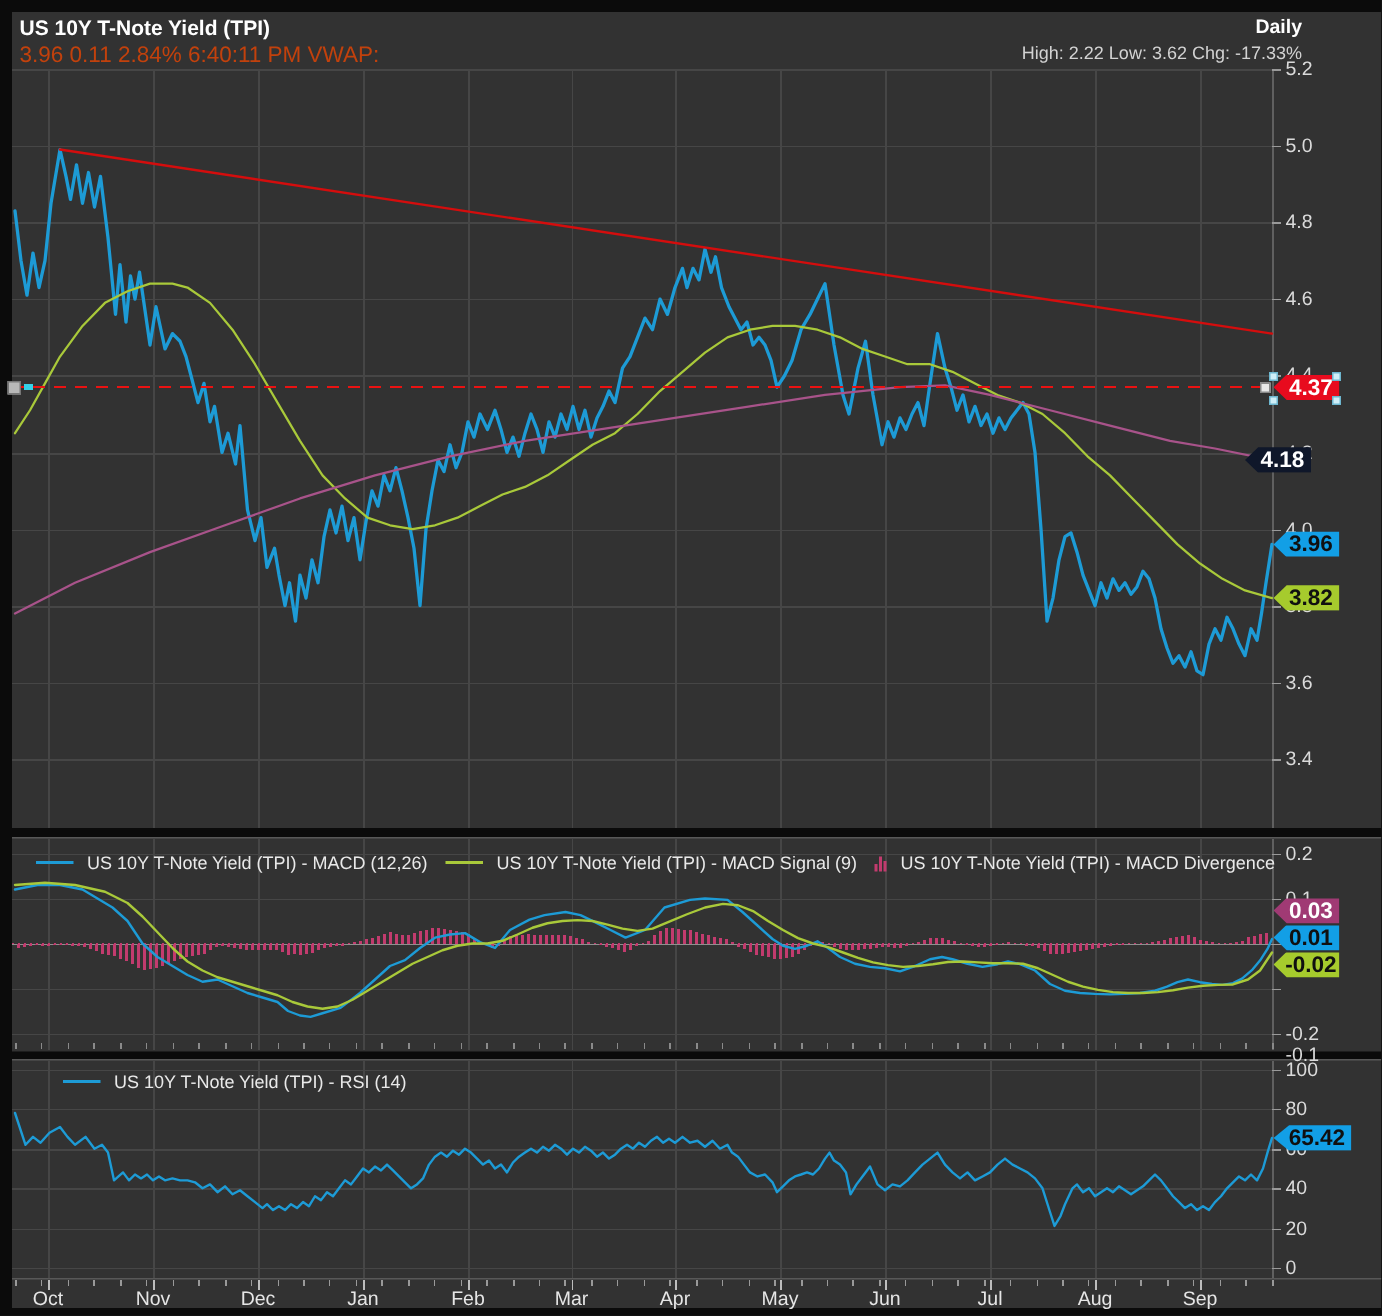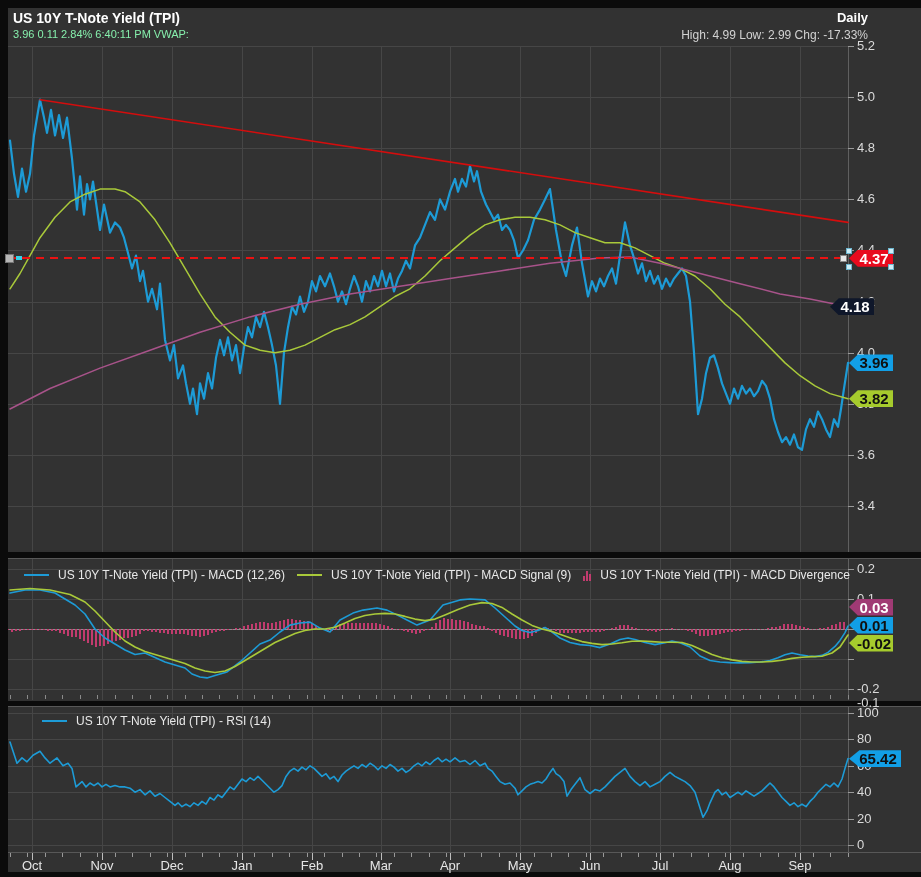--- a/index.html
+++ b/index.html
@@ -8,21 +8,21 @@
   .panel{position:absolute;left:8px;width:913px;background:#323232;}
   .panel-price{top:8px;height:544px;}
   .panel-macd{top:558px;height:142px;border-top:1px solid #585858;}
   .panel-rsi{top:706px;height:146px;border-top:1px solid #585858;}
   .panel-strip{top:852px;height:19px;border-top:1px solid #585858;}
   #chart-svg{position:absolute;top:0;left:0;z-index:2;}
   #overlay{position:absolute;top:0;left:0;width:921px;height:877px;z-index:3;pointer-events:none;}
   .hdr{position:absolute;z-index:4;white-space:nowrap;}
   .title{left:13px;top:10px;font-size:14px;font-weight:bold;color:#ffffff;}
   .daily{top:10px;right:53px;font-size:13px;font-weight:bold;color:#ffffff;}
-  .quote{left:13px;top:28px;font-size:11px;color:#86efac;}
+  .quote{left:13px;top:28px;font-size:15px;color:#c2410c;}
   .stats{top:28px;right:53px;font-size:12px;color:#d2d2d2;}
   .legend{position:absolute;z-index:4;display:flex;align-items:center;font-size:12px;color:#e9e9e9;white-space:nowrap;}
   .legend-price{left:14px;top:50px;gap:10px;}
   .legend-macd{left:24px;top:568px;gap:12px;}
   .legend-rsi{left:42px;top:714px;gap:12px;}
   .li{display:flex;align-items:center;gap:9px;}
   .swatch{display:inline-block;width:25px;height:0;border-top:2px solid #888;}
   .histo-glyph{display:inline-flex;align-items:flex-end;gap:1px;height:11px;}
   .histo-glyph span{display:inline-block;width:2px;background:currentColor;}
   .hb1{height:5px;}.hb2{height:10px;}.hb3{height:7px;}
@@ -485,21 +485,21 @@
       <div class="mlab" style="left: 498px; top: 858px;">May</div>
       <div class="mlab" style="left: 568px; top: 858px;">Jun</div>
       <div class="mlab" style="left: 638px; top: 858px;">Jul</div>
       <div class="mlab" style="left: 708px; top: 858px;">Aug</div>
       <div class="mlab" style="left: 778px; top: 858px;">Sep</div>
     </div>
 
   <div class="hdr title">US 10Y T-Note Yield (TPI)</div>
   <div class="hdr daily">Daily</div>
   <div class="hdr quote">3.96 0.11 2.84% 6:40:11 PM VWAP:</div>
-  <div class="hdr stats">High: 4.99 Low: 2.99 Chg: -17.33%</div>
+  <div class="hdr stats">High: 2.22 Low: 3.62 Chg: -17.33%</div>
 
 
   <div class="legend legend-macd">
     <div class="li">
       <span class="swatch" style="border-top-color: rgb(29, 155, 214);"></span>
       <span>US 10Y T-Note Yield (TPI) - MACD (12,26)</span>
     </div>
     <div class="li">
       <span class="swatch" style="border-top-color: rgb(169, 201, 58);"></span>
       <span>US 10Y T-Note Yield (TPI) - MACD Signal (9)</span>

